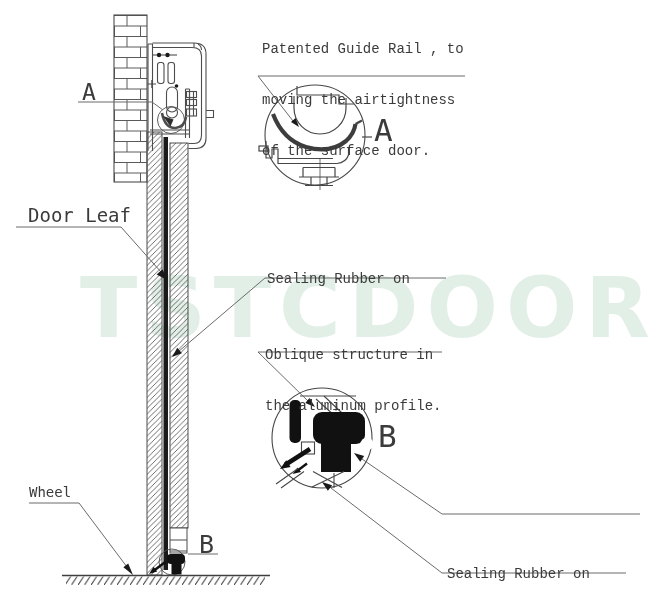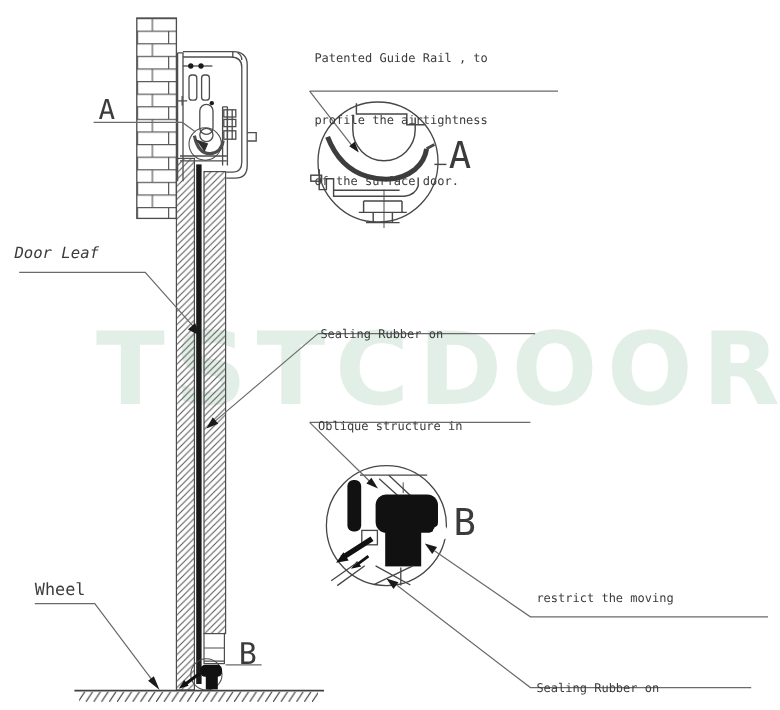--- a/index.html
+++ b/index.html
@@ -8,23 +8,23 @@
     font-family:"DejaVu Sans Mono", monospace;
   }
   .watermark{
     position:absolute;left:80px;top:266px;z-index:0;
     font-family:"DejaVu Sans", sans-serif;font-weight:bold;
     font-size:84px;line-height:1;letter-spacing:8px;color:#e2efe7;
     white-space:nowrap;user-select:none;
   }
   svg.drawing{position:absolute;left:0;top:0;z-index:1;}
   .txt{position:absolute;z-index:2;color:#3b3b3b;white-space:pre;}
-  .note{font-size:10px;line-height:17px;}
+  .note{font-size:14px;line-height:17px;font-family:Liberation Mono, monospace;}
   .note div{height:17px;}
-  .lbl-door-leaf{left:12px;top:204px;font-size:13px;font-style:italic;}
+  .lbl-door-leaf{left:28px;top:204px;font-size:19px;}
   .lbl-ground{left:29px;top:484px;font-size:14px;}
   .lbl-a-wall{left:82px;top:79px;font-size:23px;}
   .lbl-a-detail{left:374px;top:112px;font-size:31px;}
   .lbl-b-detail{left:378px;top:418px;font-size:31px;}
   .lbl-b-bottom{left:199px;top:530px;font-size:25px;}
   .note-guide-rail{left:262px;top:7px;}
   .note-sealing-surface{left:267px;top:237px;}
   .note-oblique{left:265px;top:313px;}
   .note-ground-wheel{left:447px;top:457px;}
   .note-sealing-bottom{left:447px;top:532px;}
@@ -148,34 +148,34 @@
       <polygon points="172,357 177.3,347.8 181.9,353.2" fill="#1a1a1a" stroke="none"></polygon>
       <polygon points="315,407 305.3,402.9 309.5,398.1" fill="#1a1a1a" stroke="none"></polygon>
       <polygon points="354,453 364.2,455.9 360.2,461.7" fill="#1a1a1a" stroke="none"></polygon>
       <polygon points="322,482 332.1,485.2 327.9,490.8" fill="#1a1a1a" stroke="none"></polygon>
       <polygon points="133,575 123.4,567.2 128.2,563.6" fill="#1a1a1a" stroke="none"></polygon>
     </g>
   </svg>
 
   <div class="txt note note-guide-rail">
     <div>Patented Guide Rail , to</div>
-    <div>profile the airtightness</div>
+    <div>moving the airtightness</div>
     <div>of the surface door.</div>
   </div>
 
   <div class="txt note note-sealing-surface">
     <div>Sealing Rubber on</div>
   </div>
 
   <div class="txt note note-oblique">
     <div>Oblique structure in</div>
+    <div>the aluminum profile.</div>
   </div>
 
   <div class="txt note note-ground-wheel">
-    <div>restrict the moving</div>
     
   </div>
 
   <div class="txt note note-sealing-bottom">
     <div>Sealing Rubber on</div>
     
   </div>
 
   <div class="txt lbl-door-leaf">Door Leaf</div>
   <div class="txt lbl-ground">Wheel</div>

